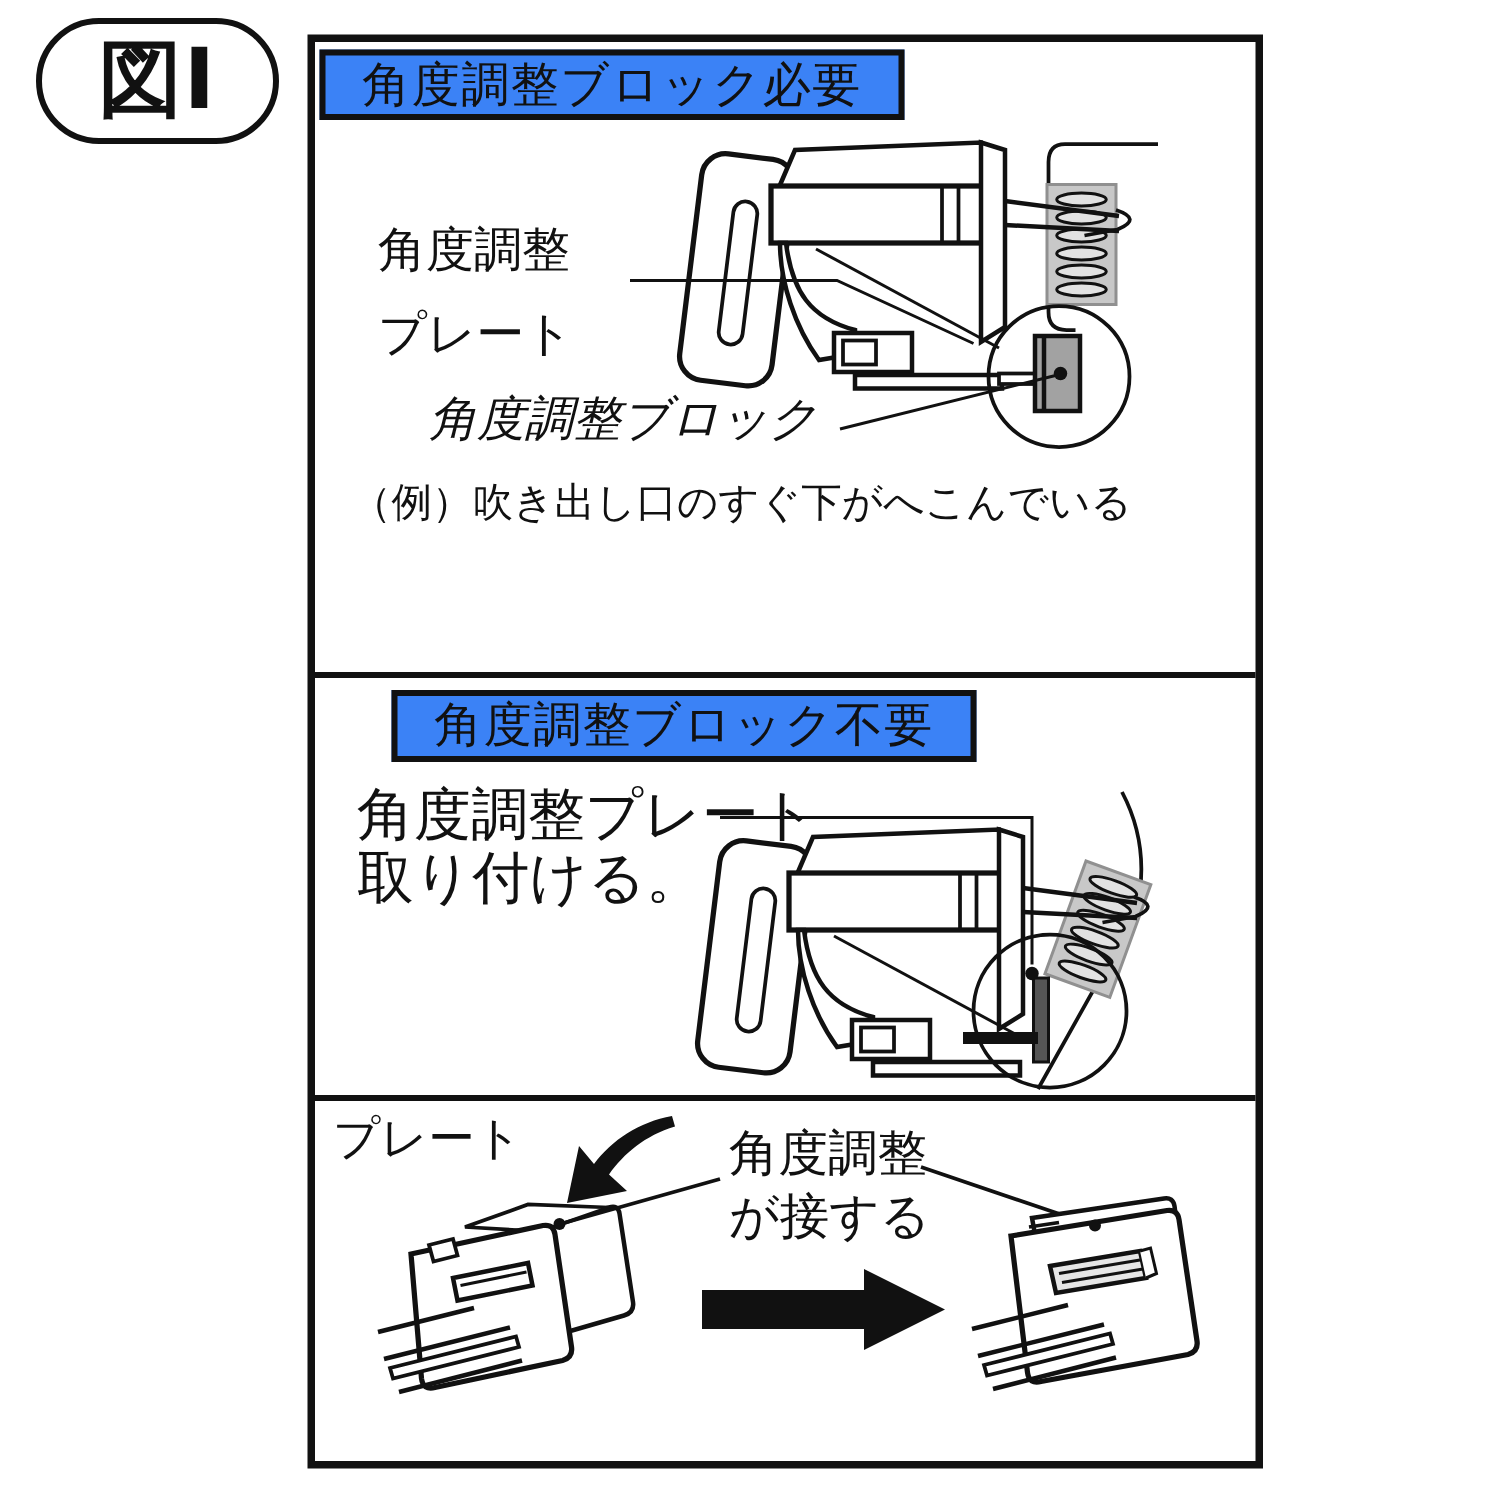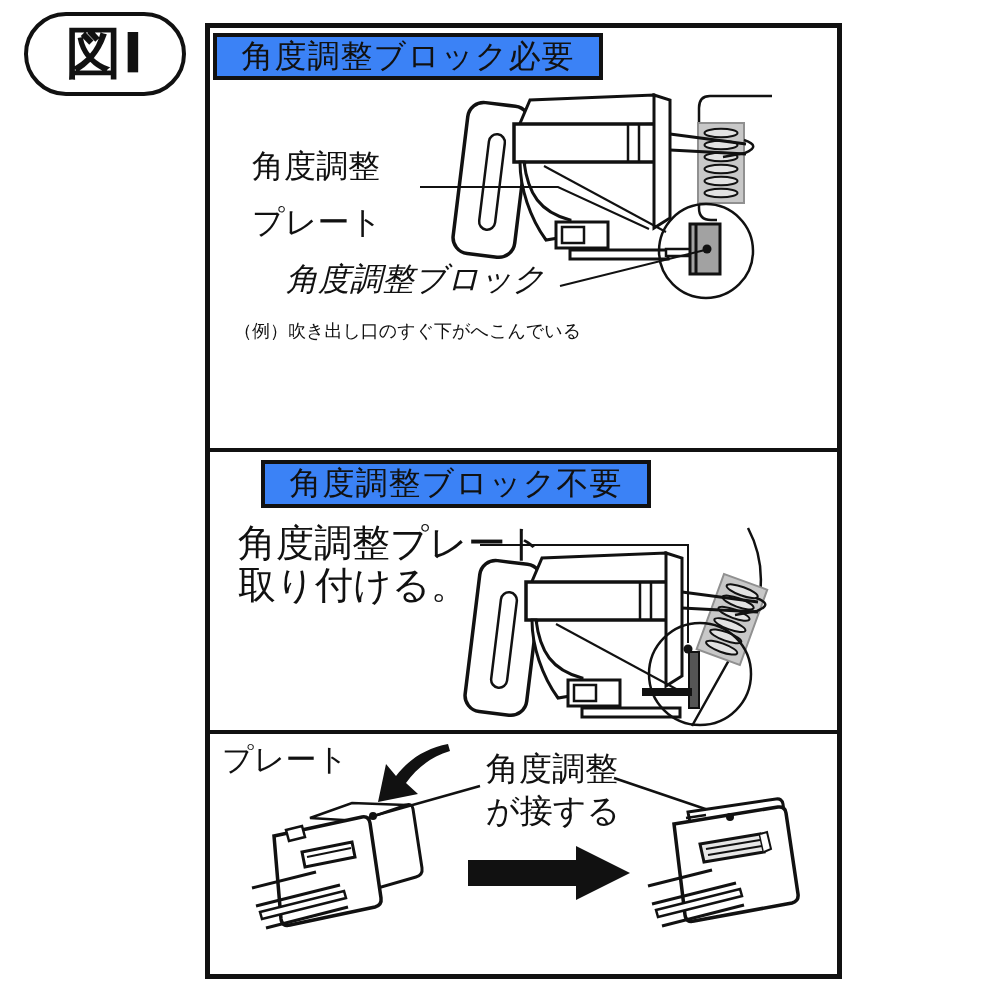--- a/index.html
+++ b/index.html
@@ -22,21 +22,21 @@
     border:4px solid #111;display:flex;align-items:center;justify-content:center;
     font-size:32px;letter-spacing:1px;white-space:nowrap;background:#3b82f6;
   }
   .hdr1{left:213px;top:33px;width:382px;height:39px;}
   .hdr2{left:217px;top:460px;width:382px;height:40px;margin-left:44px;}
   .jp{white-space:nowrap;line-height:1.0;}
   .lbl32{font-size:32px;}
   .lbl30{font-size:38px;}
   .lbl31{font-size:31px;}
   .lbl33{font-size:33px;}
-  .note{font-size:18px;}
+  .note{font-size:27px;}
   svg{position:absolute;left:0;top:0;}
 </style>
 </head>
 <body>
 
 <div id="canvas">
 
   <svg width="1000" height="992" viewBox="0 0 1000 992">
     <defs>
       <g id="tool-sym">

